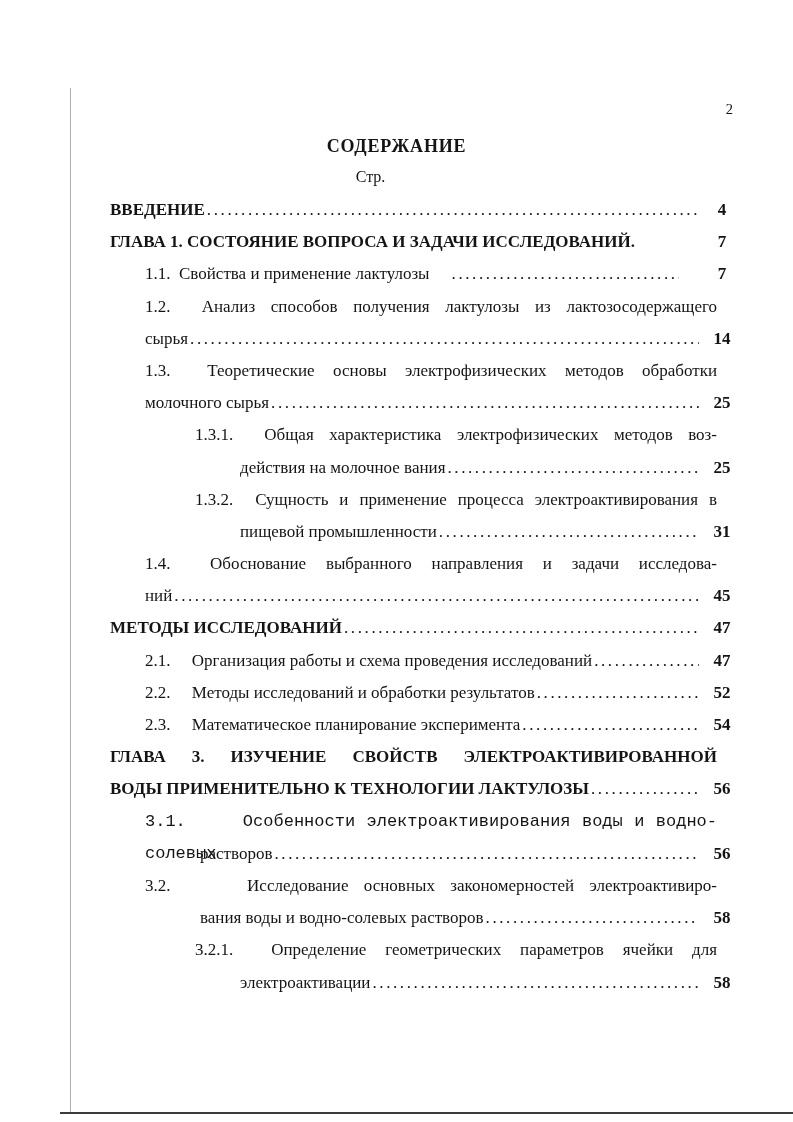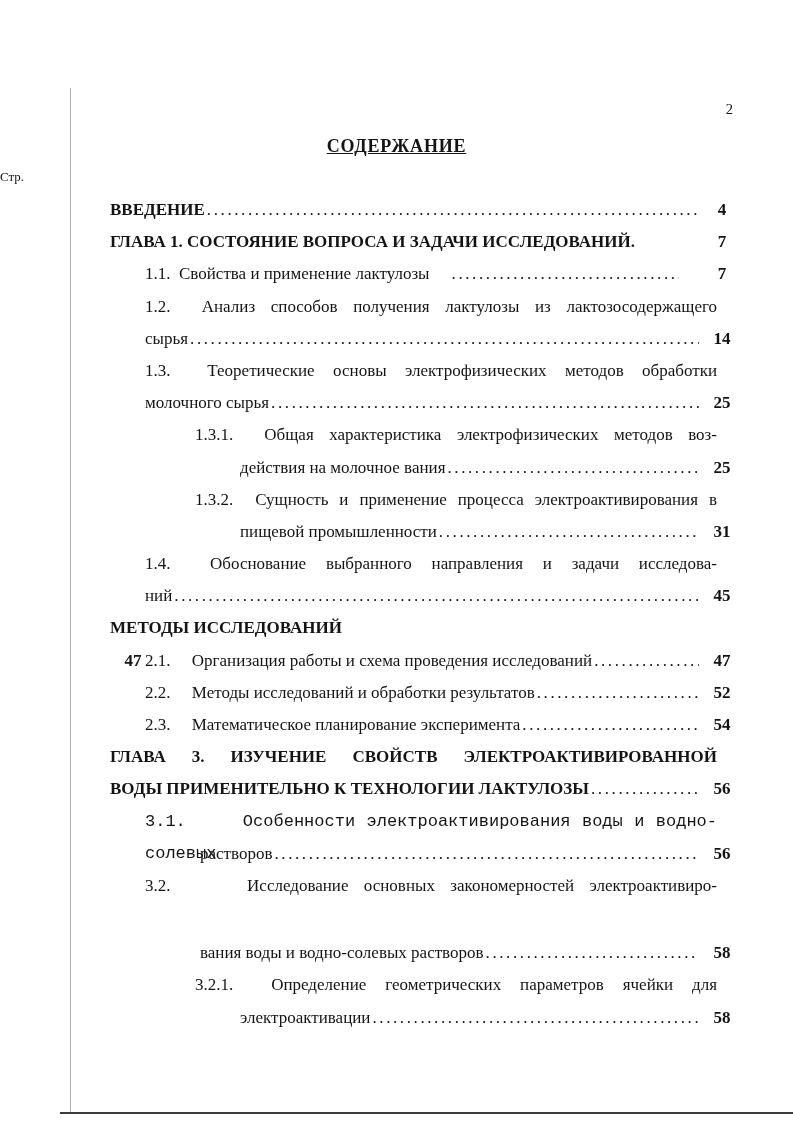--- a/index.html
+++ b/index.html
@@ -30,27 +30,26 @@
     line-height: 18px;
   }
   .doc-title {
     margin-top: 16px;
     text-align: center;
     font-weight: bold;
     font-size: 18px;
     letter-spacing: 0.8px;
     height: 24px;
     line-height: 24px;
-    text-decoration: underline;
   }
   .col-header {
     margin-top: 8px;
-    text-align: left;
+    text-align: center;
     padding-right: 52px;
-    font-size: 13px;
+    font-size: 16px;
     height: 22px;
     line-height: 22px;
   }
   .toc {
     margin: 6px 48px 0 110px;
     font-size: 17px;
   }
   .toc-line {
     display: flex;
     align-items: baseline;
@@ -164,21 +163,21 @@
         <span class="pageno">31</span>
       </div>
       <div class="toc-line justify" style="padding-left: 35px;">
         <span class="toc-text">1.4.&nbsp;&nbsp;Обоснование выбранного направления и задачи исследова-</span>
       </div>
       <div class="toc-line" style="padding-left: 35px;">
         <span class="toc-text">ний</span>
         <span class="filler leader"></span>
         <span class="pageno">45</span>
       </div>
-      <div class="toc-line bold" style="padding-left: 0px; flex-direction: column;">
+      <div class="toc-line bold" style="padding-left: 0px;">
         <span class="toc-text">МЕТОДЫ ИССЛЕДОВАНИЙ</span>
         <span class="filler leader"></span>
         <span class="pageno">47</span>
       </div>
       <div class="toc-line" style="padding-left: 35px;">
         <span class="toc-text">2.1.&nbsp;&nbsp;&nbsp;&nbsp;&nbsp;Организация работы и схема проведения исследований</span>
         <span class="filler leader"></span>
         <span class="pageno">47</span>
       </div>
       <div class="toc-line" style="padding-left: 35px;">
@@ -203,21 +202,21 @@
         <span class="toc-text">3.1.&nbsp;&nbsp;&nbsp;&nbsp;&nbsp;Особенности электроактивирования воды и водно-солевых</span>
       </div>
       <div class="toc-line" style="padding-left: 90px; align-items: center;">
         <span class="toc-text">растворов</span>
         <span class="filler leader"></span>
         <span class="pageno">56</span>
       </div>
       <div class="toc-line justify" style="padding-left: 35px;">
         <span class="toc-text">3.2.&nbsp;&nbsp;&nbsp;&nbsp;&nbsp;Исследование основных закономерностей электроактивиро-</span>
       </div>
-      <div class="toc-line" style="padding-left: 90px; margin-top: 35px;">
+      <div class="toc-line" style="padding-left: 90px;">
         <span class="toc-text">вания воды и водно-солевых растворов</span>
         <span class="filler leader"></span>
         <span class="pageno">58</span>
       </div>
       <div class="toc-line justify" style="padding-left: 85px;">
         <span class="toc-text">3.2.1.&nbsp;&nbsp;Определение геометрических параметров ячейки для</span>
       </div>
       <div class="toc-line" style="padding-left: 130px;">
         <span class="toc-text">электроактивации</span>
         <span class="filler leader"></span>

